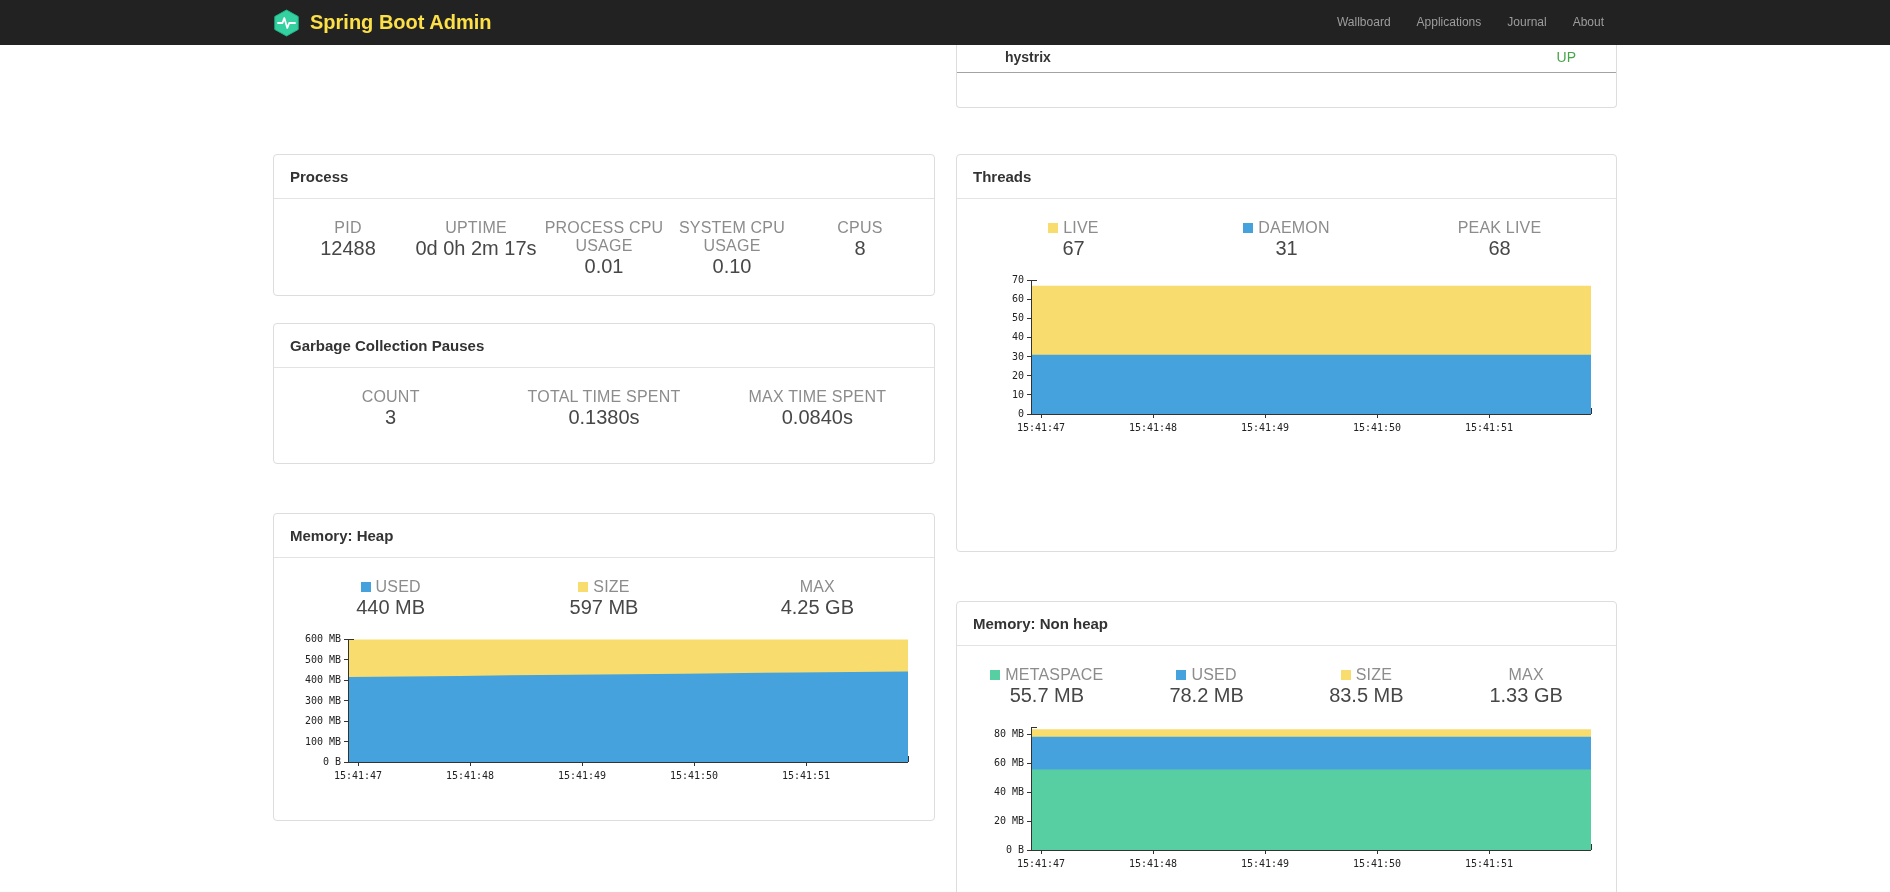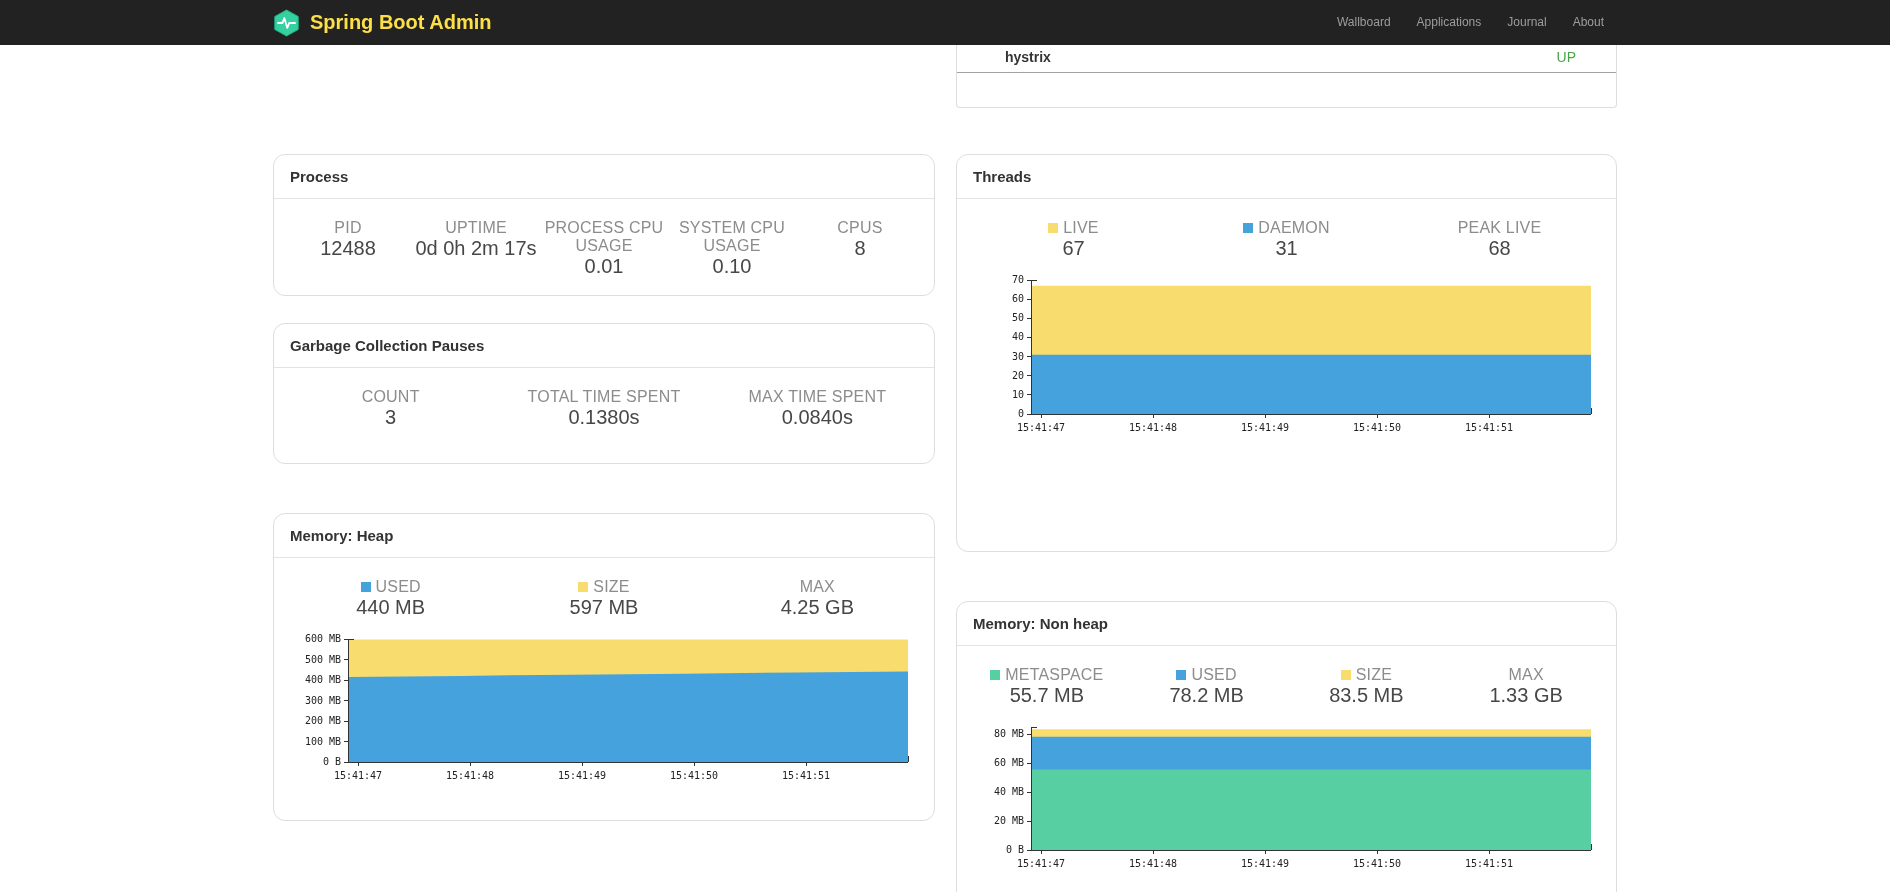--- a/index.html
+++ b/index.html
@@ -13,21 +13,21 @@
   .brand svg { display: block; }
   .nav-links { margin-left: auto; display: flex; }
   .nav-link { color: #9d9d9d; font-size: 12px; line-height: 45px; padding: 0 13px; cursor: pointer; }
 
   
   .container { width: 1344px; margin: 0 auto; }
   .content { display: flex; gap: 21px; align-items: flex-start; }
   .col-left  { width: 662px; }
   .col-right { width: 661px; }
 
-  .panel { background: #fff; border: 1px solid #ddd; border-radius: 12px; }
+  .panel { background: #fff; border: 1px solid #ddd; border-radius: 4px; }
   .panel-heading { padding: 13px 16px; border-bottom: 1px solid #e3e3e3; font-weight: 700; font-size: 15px; color: #333; }
   .panel-body { padding: 20px 10px 0 10px; }
 
   
   .cut-panel { border-top: none; border-radius: 0 0 4px 4px; height: 63px; overflow: hidden; }
   .app-row { display: flex; justify-content: space-between; align-items: center; padding: 4px 40px 7px 48px; border-bottom: 1px solid #a3a3a3; cursor: pointer; }
   .app-name { font-size: 14px; font-weight: 700; color: #333; }
   .app-status { font-size: 14px; font-weight: 400; }
 
   

